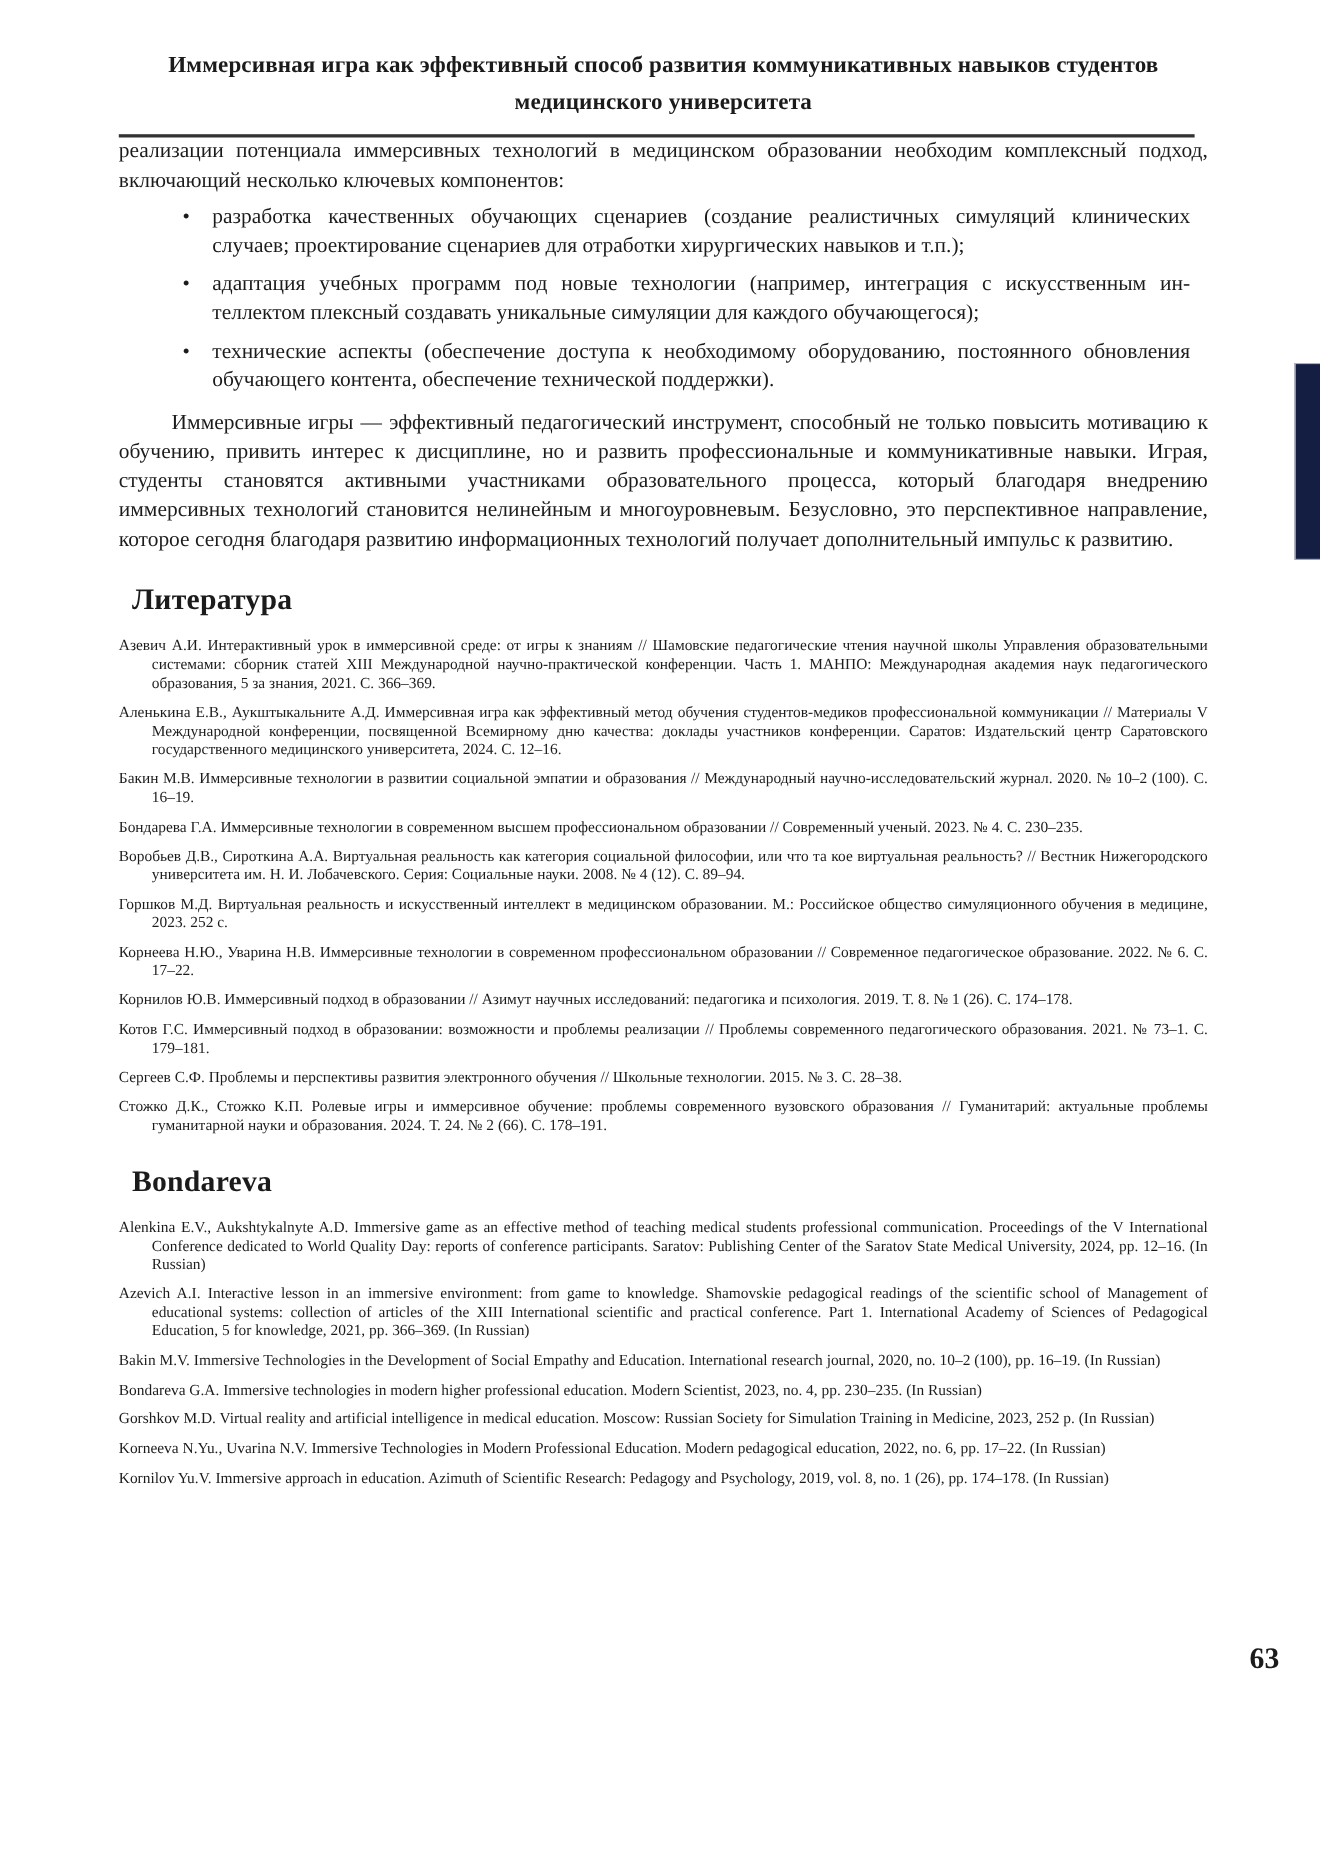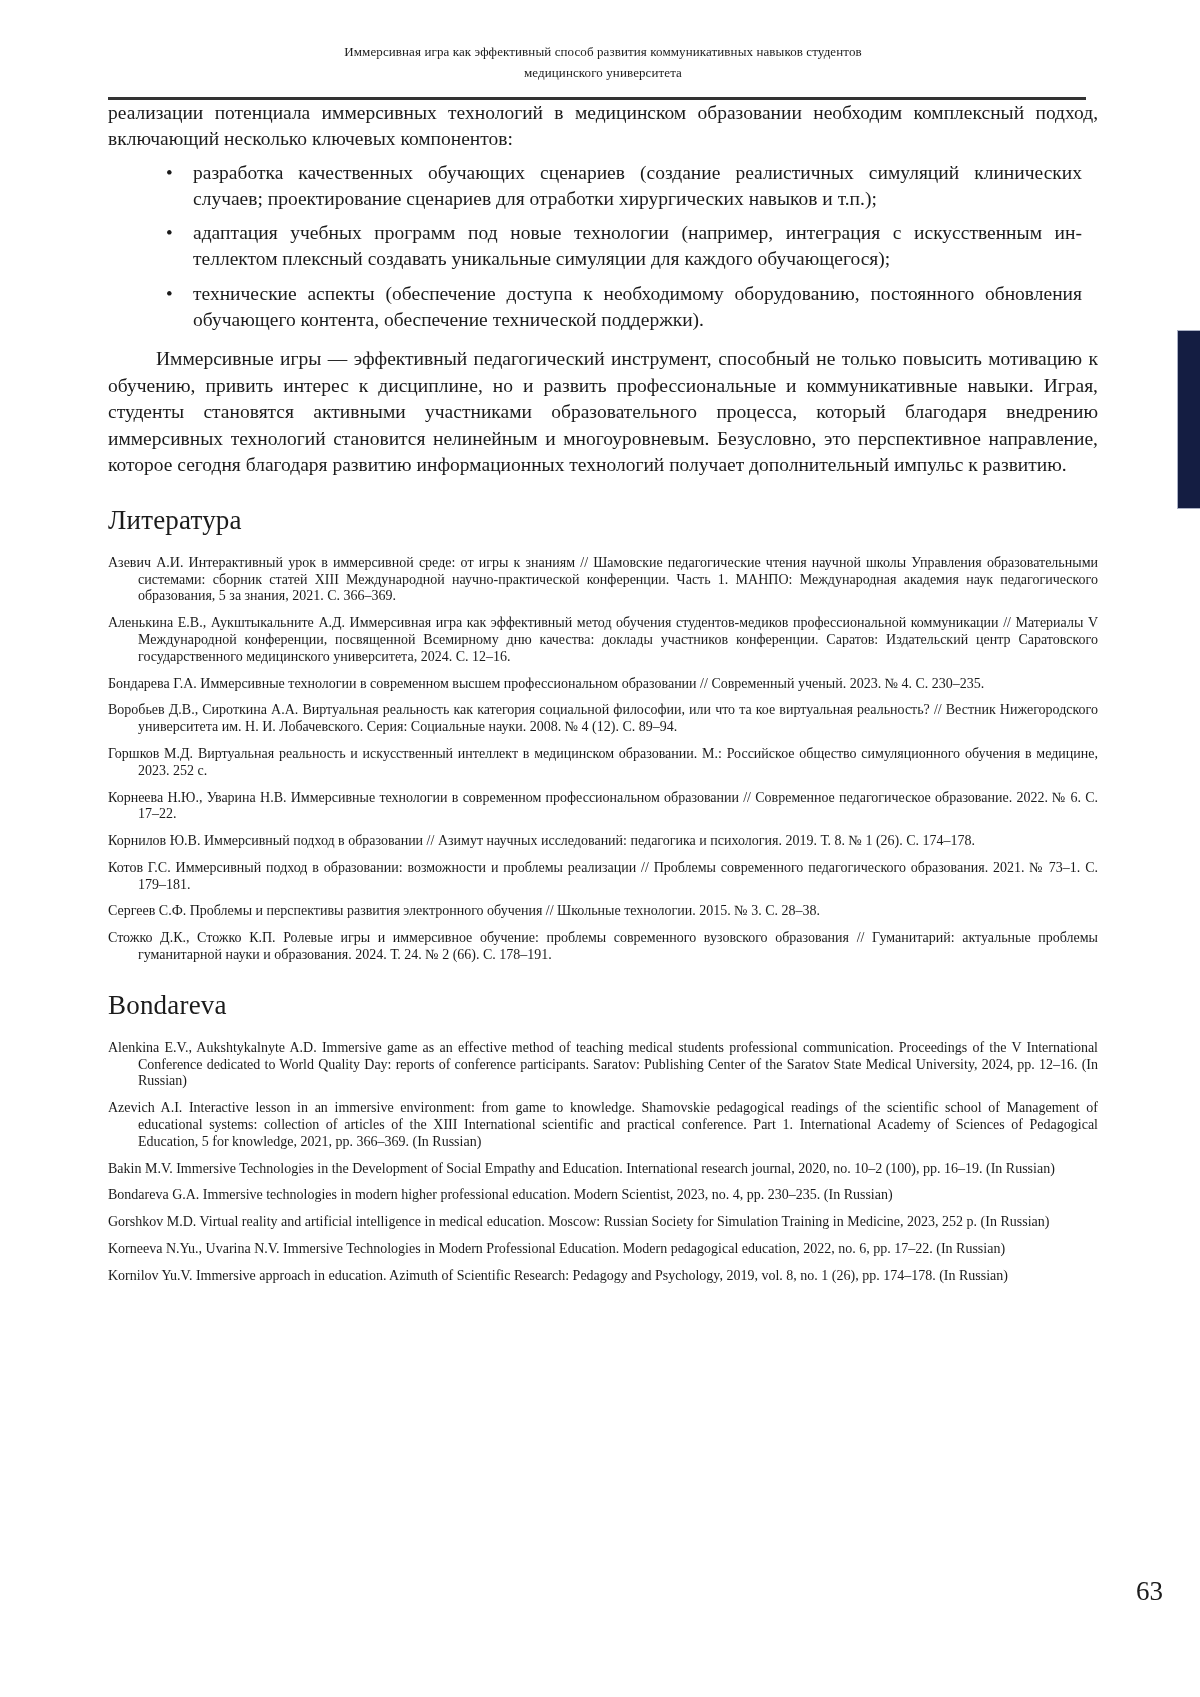--- a/index.html
+++ b/index.html
@@ -12,22 +12,22 @@
     color:#1b1b1b;
     overflow:hidden;
   }
   .content{
     position:absolute;
     left:108px;top:42px;
     width:990px;
   }
   .running-title{
     text-align:center;
-    font-weight:normal;
-    font-size:13px;
+    font-weight:bold;
+    font-size:21px;
     line-height:1.6;
     letter-spacing:.1px;
     padding:0 30px;
   }
   .header-rule{
     height:0;
     border:none;
     border-top:3px solid #333333;
     margin:13px 12px 0 0;
   }
@@ -53,39 +53,39 @@
   }
   .bullet-list li::before{
     content:"\2022";
     position:absolute;
     left:-27px;
     top:0;
     font-size:19px;
   }
   .section-heading{
     font-size:27px;
-    font-weight:normal;
+    font-weight:bold;
     letter-spacing:.2px;
-    margin:26px 0 19px 0;
+    margin:26px 0 19px 12px;
   }
   .ref-list{margin:0;}
   .ref-list p{
     font-size:14px;
     line-height:1.2;
     text-align:justify;
     margin:0 0 10px 0;
     padding-left:30px;
     text-indent:-30px;
   }
   .page-number{
     position:absolute;
     right:37px;
-    top:1576px;
+    top:1492px;
     font-size:27px;
-    font-weight:normal;
+    font-weight:bold;
   }
   .side-tab{
     position:absolute;
     right:0;
     top:330px;
     width:22px;
     height:177px;
     background:#141d42;
     border-left:1px solid #aab0c4;
     border-top:1px solid #aab0c4;
@@ -120,20 +120,21 @@
     <p class="para conclusion">Иммерсивные игры — эффективный педагогический инструмент, способный не только по­высить мотивацию к обучению, привить интерес к дисциплине, но и развить профессиональные и коммуникативные навыки. Играя, студенты становятся активными участниками образователь­ного процесса, который благодаря внедрению иммерсивных технологий становится нелиней­ным и многоуровневым. Безусловно, это перспективное направление, которое сегодня благодаря развитию информационных технологий получает дополнительный импульс к развитию.</p>
 
     <h2 class="section-heading">Литература</h2>
 
     <div class="ref-list">
 
         <p>Азевич А.И. Интерактивный урок в иммерсивной среде: от игры к знаниям // Шамовские педагогические чтения научной школы Управления образовательными системами: сборник статей XIII Международной научно-практической конференции. Часть 1. МАНПО: Международная академия наук педагогического образования, 5 за знания, 2021. С. 366–369.</p>
 
         <p>Аленькина Е.В., Аукштыкальните А.Д. Иммерсивная игра как эффективный метод обучения студентов-медиков профессиональной коммуникации // Материалы V Международной конференции, посвященной Всемирному дню качества: доклады участников конференции. Саратов: Издательский центр Саратовского государственного медицинского университета, 2024. С. 12–16.</p>
 
+        <p>Бакин М.В. Иммерсивные технологии в развитии социальной эмпатии и образования // Международный научно-исследовательский журнал. 2020. № 10–2 (100). С. 16–19.</p>
 
         <p>Бондарева Г.А. Иммерсивные технологии в современном высшем профессиональном образовании // Современный ученый. 2023. № 4. С. 230–235.</p>
 
         <p>Воробьев Д.В., Сироткина А.А. Виртуальная реальность как категория социальной философии, или что та кое виртуальная реальность? // Вестник Нижегородского университета им. Н. И. Лобачевского. Серия: Социальные науки. 2008. № 4 (12). С. 89–94.</p>
 
         <p>Горшков М.Д. Виртуальная реальность и искусственный интеллект в медицинском образовании. М.: Российское общество симуляционного обучения в медицине, 2023. 252 с.</p>
 
         <p>Корнеева Н.Ю., Уварина Н.В. Иммерсивные технологии в современном профессиональном образовании // Современное педагогическое образование. 2022. № 6. С. 17–22.</p>
 
         <p>Корнилов Ю.В. Иммерсивный подход в образовании // Азимут научных исследований: педагогика и психология. 2019. Т. 8. № 1 (26). С. 174–178.</p>

